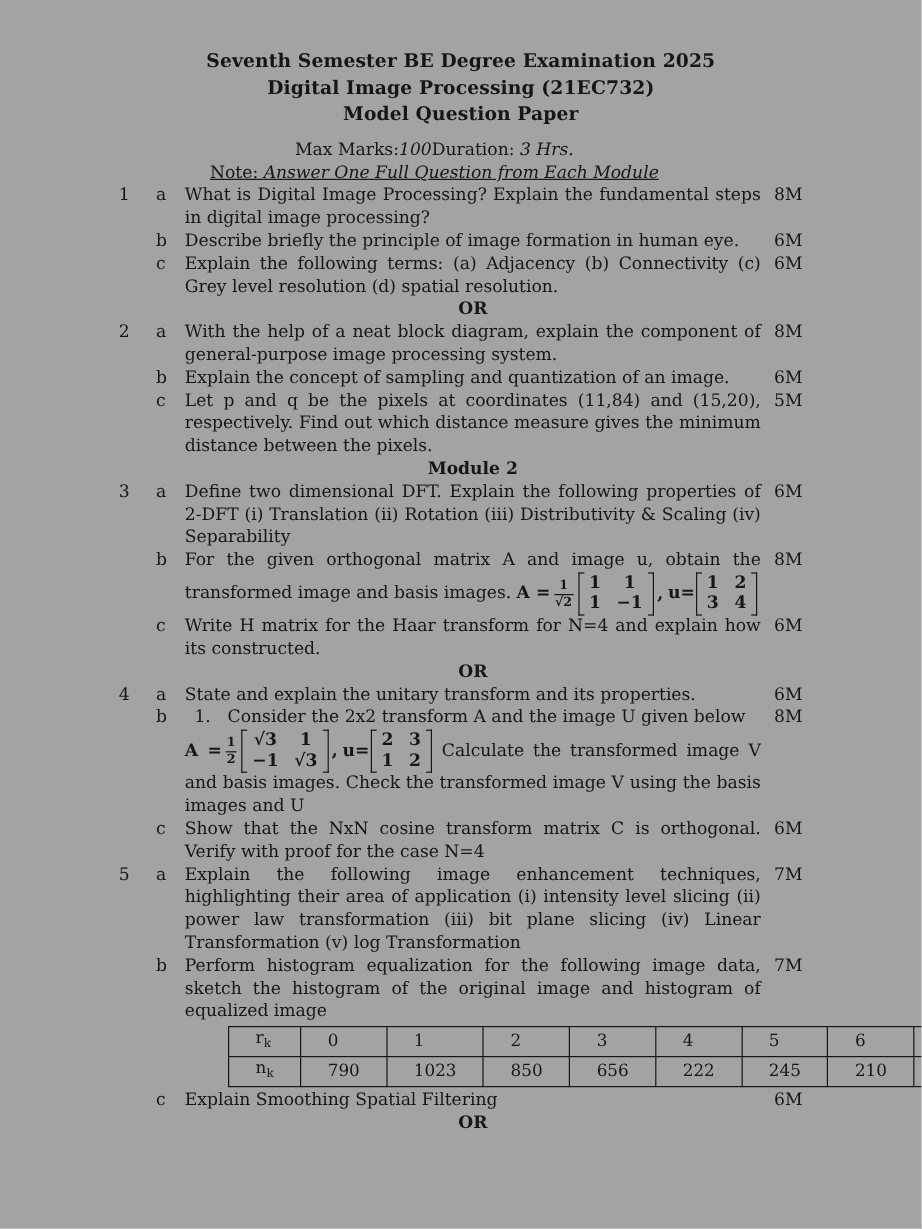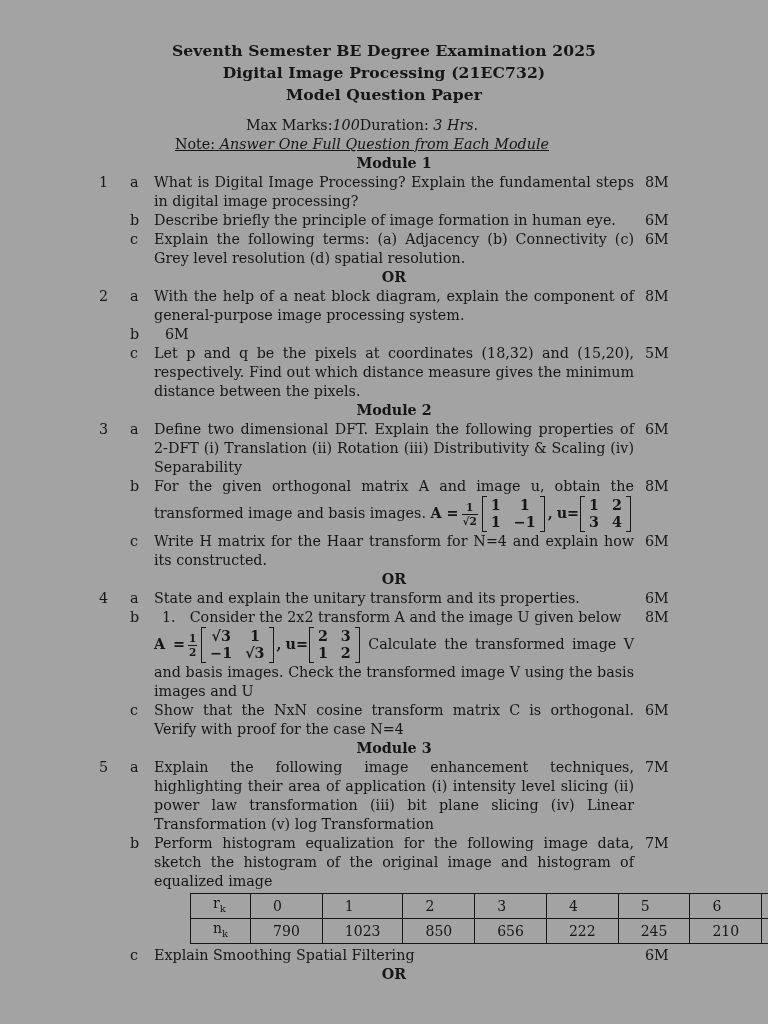--- a/index.html
+++ b/index.html
@@ -62,21 +62,20 @@
       <div>Digital Image Processing (21EC732)</div>
       <div>Model Question Paper</div>
     </div>
 
     <div class="meta-row">
       <div><span>Max Marks:</span><span class="italic">100</span></div>
       <div><span>Duration: </span><span class="italic">3 Hrs.</span></div>
     </div>
     <div class="note-row"><span>Note: </span><span class="italic">Answer One Full Question from Each Module</span></div>
 
-    <div class="heading">Module 1</div>
 
     <div class="qrow">
       <div class="c-num">1</div>
       <div class="c-let">a</div>
       <div class="c-text">What is Digital Image Processing? Explain the fundamental steps in digital image processing?</div>
       <div class="c-marks">8M</div>
     </div>
     <div class="qrow">
       <div class="c-num"></div>
       <div class="c-let">b</div>
@@ -94,26 +93,27 @@
 
     <div class="qrow">
       <div class="c-num">2</div>
       <div class="c-let">a</div>
       <div class="c-text">With the help of a neat block diagram, explain the component of general-purpose image processing system.</div>
       <div class="c-marks">8M</div>
     </div>
     <div class="qrow">
       <div class="c-num"></div>
       <div class="c-let">b</div>
-      <div class="c-marks">6M</div>
-    </div>
-    <div class="qrow">
-      <div class="c-num"></div>
-      <div class="c-let">c</div>
-      <div class="c-text">Let p and q be the pixels at coordinates (18,32) and (15,20), respectively. Find out which distance measure gives the minimum distance between the pixels.</div>
+      <div class="c-text">Explain the concept of sampling and quantization of an image.</div>
+      <div class="c-marks">6M</div>
+    </div>
+    <div class="qrow">
+      <div class="c-num"></div>
+      <div class="c-let">c</div>
+      <div class="c-text">Let p and q be the pixels at coordinates (11,84) and (15,20), respectively. Find out which distance measure gives the minimum distance between the pixels.</div>
       <div class="c-marks">5M</div>
     </div>
 
     <div class="heading">Module 2</div>
 
     <div class="qrow">
       <div class="c-num">3</div>
       <div class="c-let">a</div>
       <div class="c-text">Define two dimensional DFT. Explain the following properties of 2-DFT (i) Translation (ii) Rotation (iii) Distributivity &amp; Scaling (iv) Separability</div>
       <div class="c-marks">6M</div>
@@ -196,21 +196,20 @@
       </div>
       <div class="c-marks">8M</div>
     </div>
     <div class="qrow">
       <div class="c-num"></div>
       <div class="c-let">c</div>
       <div class="c-text">Show that the NxN cosine transform matrix C is orthogonal. Verify with proof for the case N=4</div>
       <div class="c-marks">6M</div>
     </div>
 
-    <div class="heading">Module 3</div>
 
     <div class="qrow">
       <div class="c-num">5</div>
       <div class="c-let">a</div>
       <div class="c-text">Explain the following image enhancement techniques, highlighting their area of application (i) intensity level slicing (ii) power law transformation (iii) bit plane slicing (iv) Linear Transformation (v) log Transformation</div>
       <div class="c-marks">7M</div>
     </div>
     <div class="qrow">
       <div class="c-num"></div>
       <div class="c-let">b</div>

